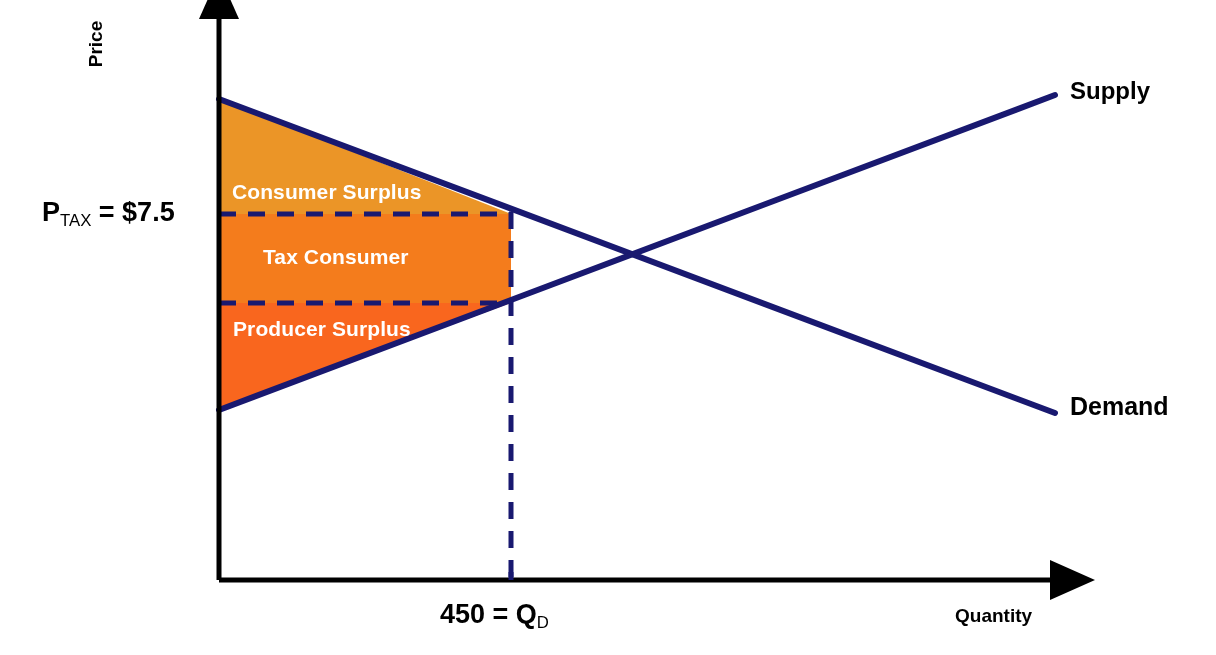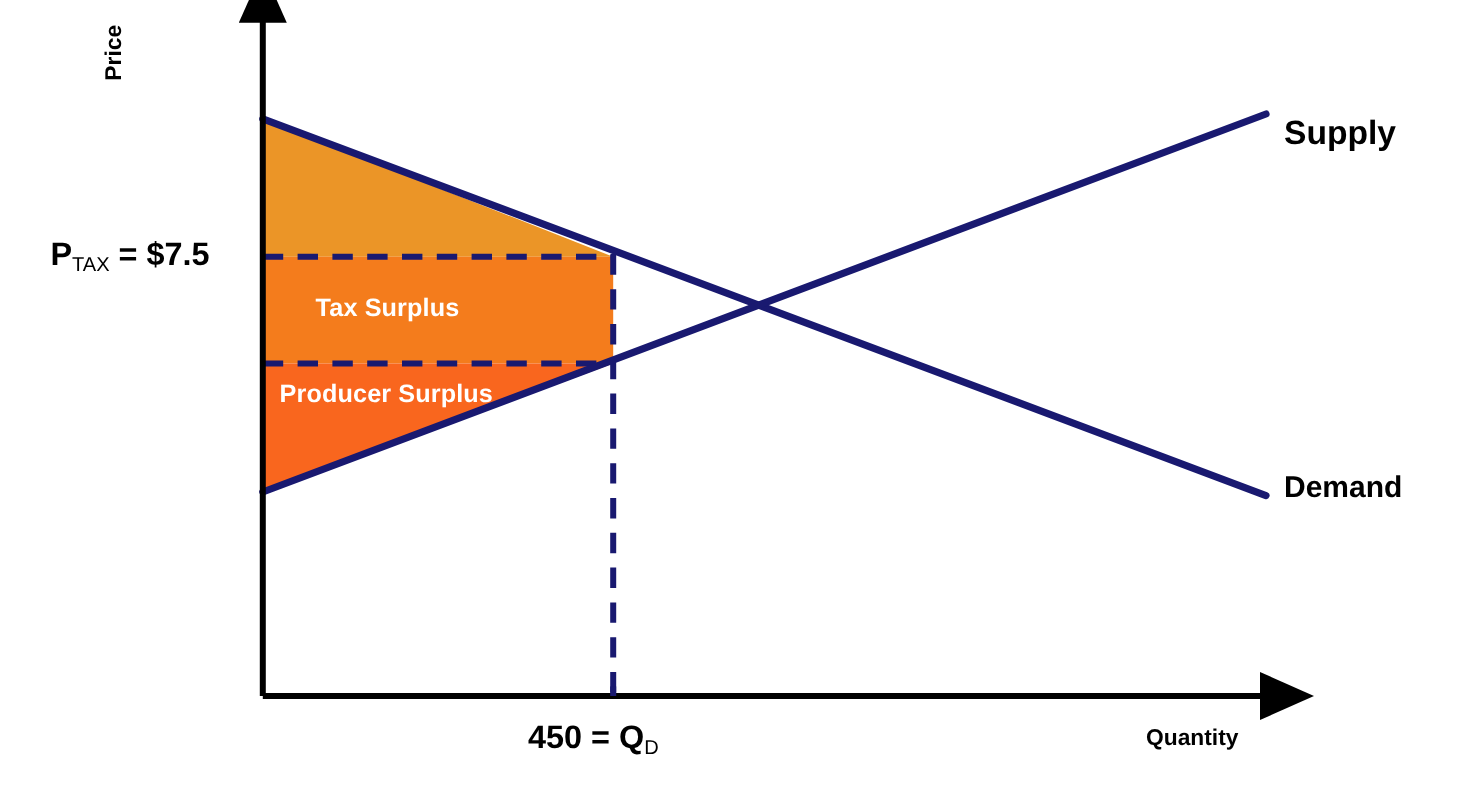--- a/index.html
+++ b/index.html
@@ -49,22 +49,22 @@
     transform: rotate(-90deg);
     transform-origin: center center;
   }
   #label-quantity {
     left: 955px;
     top: 605px;
     font-size: 19px;
   }
   #label-supply {
     left: 1070px;
-    top: 95px;
-    font-size: 28px;
+    top: 77px;
+    font-size: 24px;
   }
   #label-demand {
     left: 1070px;
     top: 392px;
     font-size: 25px;
   }
   #label-ptax {
     left: 42px;
     top: 197px;
     font-size: 27px;
@@ -136,18 +136,19 @@
   <div class="lbl" id="label-quantity">Quantity</div>
 
   <div class="lbl" id="label-supply">Supply</div>
 
   <div class="lbl" id="label-demand">Demand</div>
 
   <div class="lbl" id="label-ptax"><span>P</span><sub>TAX</sub><span> = $7.5</span></div>
 
   <div class="lbl" id="label-qd"><span>450</span><span> = Q</span><sub>D</sub></div>
 
+  <div class="lbl region-label" id="label-consumer-surplus">Consumer Surplus</div>
 
-  <div class="lbl region-label" id="label-tax-revenue">Tax Surplus</div>
+  <div class="lbl region-label" id="label-tax-revenue">Tax Consumer</div>
 
   <div class="lbl region-label" id="label-producer-surplus">Producer Surplus</div>
 
 </div>
 
 </body></html>

